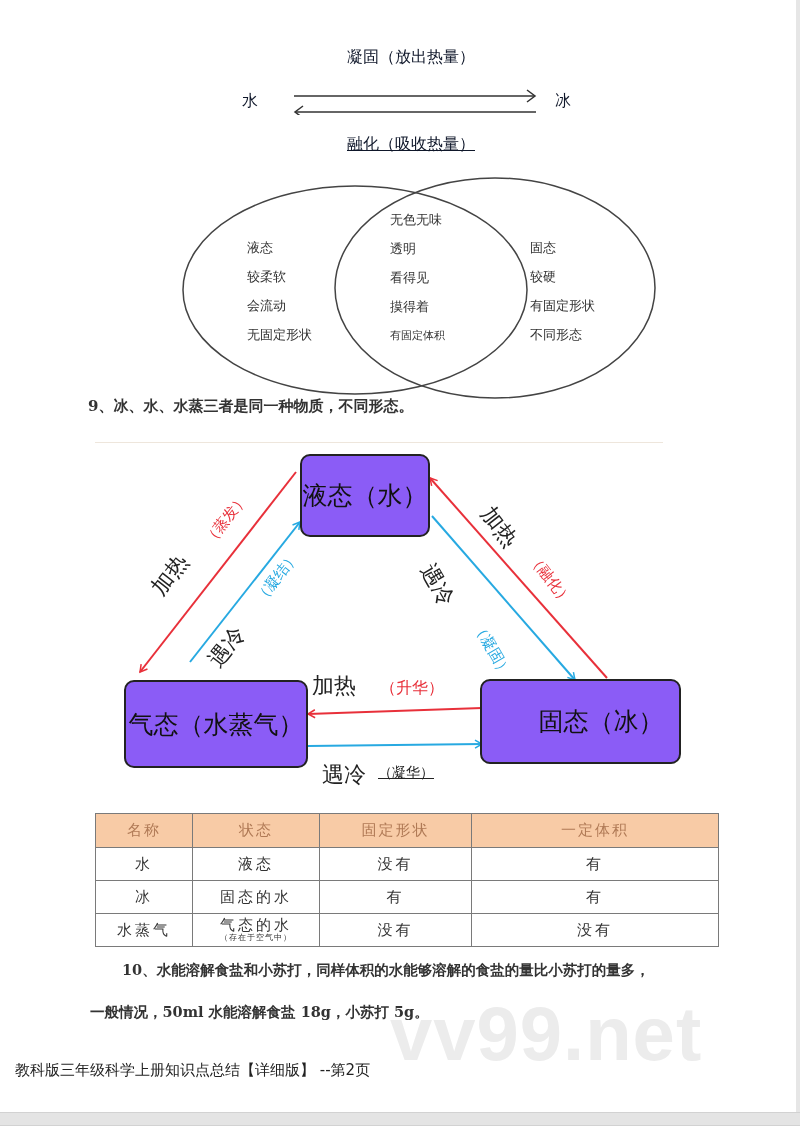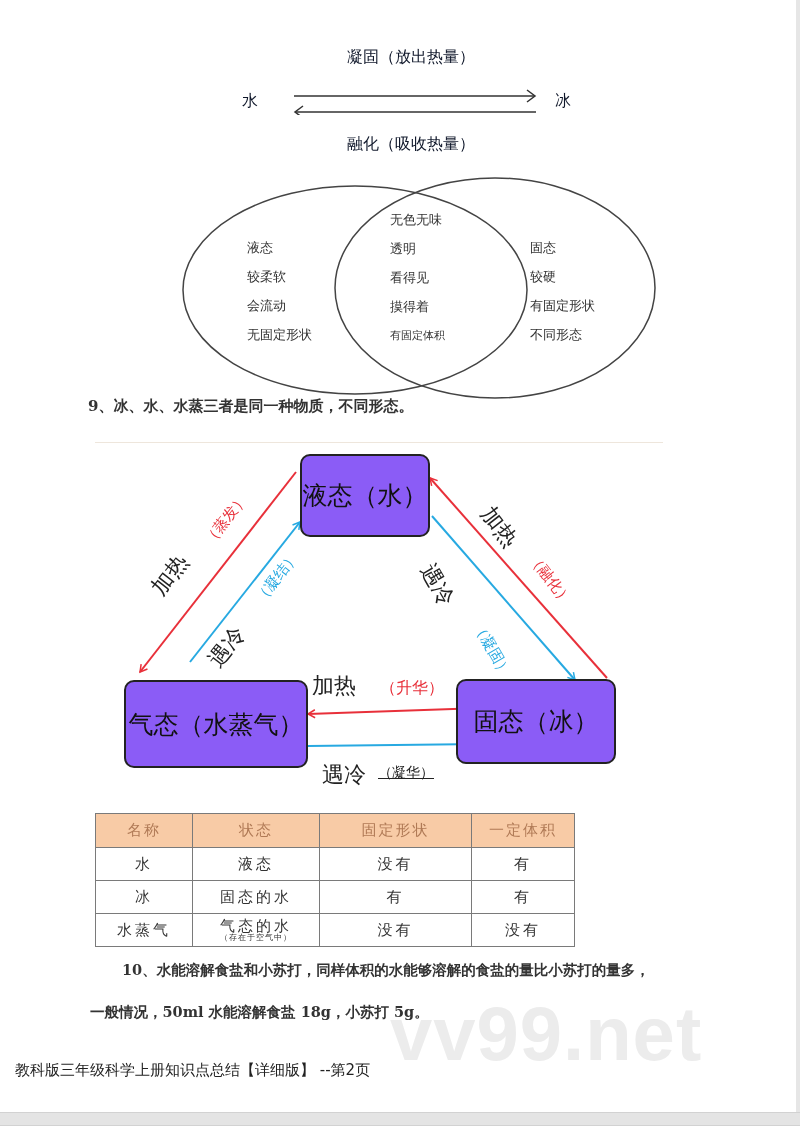--- a/index.html
+++ b/index.html
@@ -21,22 +21,22 @@
     font-family: "DejaVu Sans", sans-serif; font-size: 25px; color: #111;
     display: flex; align-items: center; justify-content: center;
   }
   .lbl { position: absolute; font-family: "DejaVu Serif", serif; white-space: nowrap; }
   .lbl-big { font-size: 22px; color: #222; }
   .lbl-red { font-size: 15px; color: #e8303a; }
   .lbl-blue { font-size: 15px; color: #27a9e1; }
 
   
   table.props {
-    position: absolute; left: 95px; top: 813px; width: 480px;
-    border-collapse: collapse; font-family: Liberation Serif, serif; font-size: 15px; color: #333;
+    position: absolute; left: 95px; top: 813px; width: 624px;
+    border-collapse: collapse; font-family: Liberation Mono, monospace; font-size: 15px; color: #333;
   }
   table.props th {
     background: #f8cba6; color: #b07a56; font-weight: normal; height: 31px;
     border: 1px solid #7a7a7a; letter-spacing: 2px;
   }
   table.props td {
     border: 1px solid #7a7a7a; text-align: center; height: 30px; letter-spacing: 3px;
   }
   .subnote { display: block; font-size: 8px; letter-spacing: 1px; line-height: 8px; text-align: center; }
 
@@ -53,21 +53,21 @@
 
 <div class="lbl serif-sm" style="left:347px;top:47px;font-size:16px;">凝固（放出热量）</div>
 <div class="lbl serif-sm" style="left:242px;top:91px;font-size:16px;">水</div>
 <div class="lbl serif-sm" style="left:555px;top:91px;font-size:16px;">冰</div>
 <svg class="abs" style="left:285px;top:85px" width="260" height="30">
   <line x1="9" y1="11" x2="250" y2="11" stroke="#333" stroke-width="1.5"></line>
   <polyline points="242,5 250,11 242,17" fill="none" stroke="#333" stroke-width="1.5"></polyline>
   <line x1="10" y1="27" x2="251" y2="27" stroke="#333" stroke-width="1.5"></line>
   <polyline points="18,21 10,27 18,33" fill="none" stroke="#333" stroke-width="1.5"></polyline>
 </svg>
-<div class="lbl serif-sm" style="left:347px;top:134px;font-size:16px;">融化（吸收热量）</div>
+<div class="lbl serif-sm" style="left:347px;top:134px;font-size:16px;text-decoration:underline;">融化（吸收热量）</div>
 
 <svg class="abs" style="left:170px;top:170px" width="500" height="230">
   <ellipse cx="185" cy="120" rx="172" ry="104" fill="none" stroke="#444" stroke-width="1.5"></ellipse>
   <ellipse cx="325" cy="118" rx="160" ry="110" fill="none" stroke="#444" stroke-width="1.5"></ellipse>
 </svg>
 <div class="abs" style="left:247px;top:233px;font-size:13px;line-height:29px;">
   <div>液态</div>
   <div>较柔软</div>
   <div>会流动</div>
   <div>无固定形状</div>
@@ -107,21 +107,21 @@
 
   <line x1="432" y1="516" x2="575" y2="680" stroke="#27a9e1" stroke-width="2" marker-end="url(#ab)"></line>
 
   <line x1="482" y1="708" x2="308" y2="714" stroke="#e8303a" stroke-width="2" marker-end="url(#ar)"></line>
 
   <line x1="308" y1="746" x2="482" y2="744" stroke="#27a9e1" stroke-width="2" marker-end="url(#ab)"></line>
 </svg>
 
 <div class="state-box" style="left:300px;top:454px;width:126px;height:79px;">液态（水）</div>
 <div class="state-box" style="left:124px;top:680px;width:180px;height:84px;">气态（水蒸气）</div>
-<div class="state-box" style="left:456px;top:679px;width:156px;height:81px;">固态（冰）</div>
+<div class="state-box" style="left:480px;top:679px;width:156px;height:81px;padding-left:41px;">固态（冰）</div>
 
 <div class="lbl lbl-big" style="left:148px;top:560px;transform:rotate(-52deg);">加热</div>
 <div class="lbl lbl-red" style="left:196px;top:510px;transform:rotate(-52deg);">（蒸发）</div>
 <div class="lbl lbl-big" style="left:205px;top:632px;transform:rotate(-52deg);">遇冷</div>
 <div class="lbl lbl-blue" style="left:247px;top:568px;transform:rotate(-52deg);">（凝结）</div>
 
 <div class="lbl lbl-big" style="left:477px;top:512px;transform:rotate(52deg);">加热</div>
 <div class="lbl lbl-red" style="left:520px;top:570px;transform:rotate(52deg);">（融化）</div>
 <div class="lbl lbl-big" style="left:415px;top:570px;transform:rotate(60deg);">遇冷</div>
 <div class="lbl lbl-blue" style="left:462px;top:640px;transform:rotate(60deg);">（凝固）</div>

